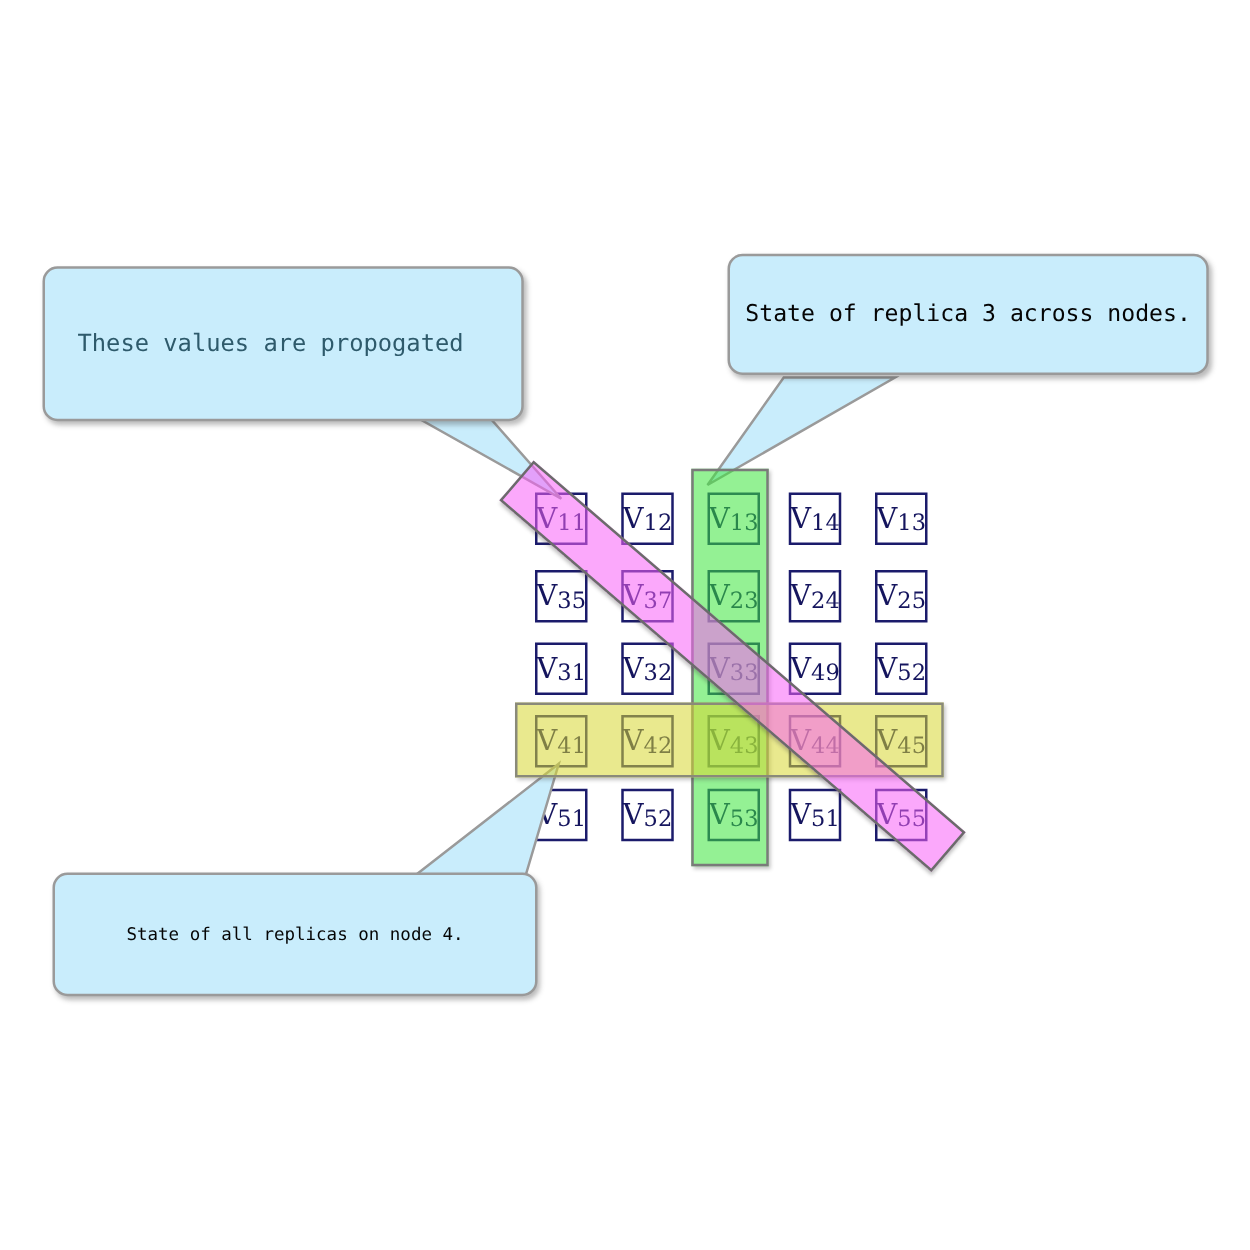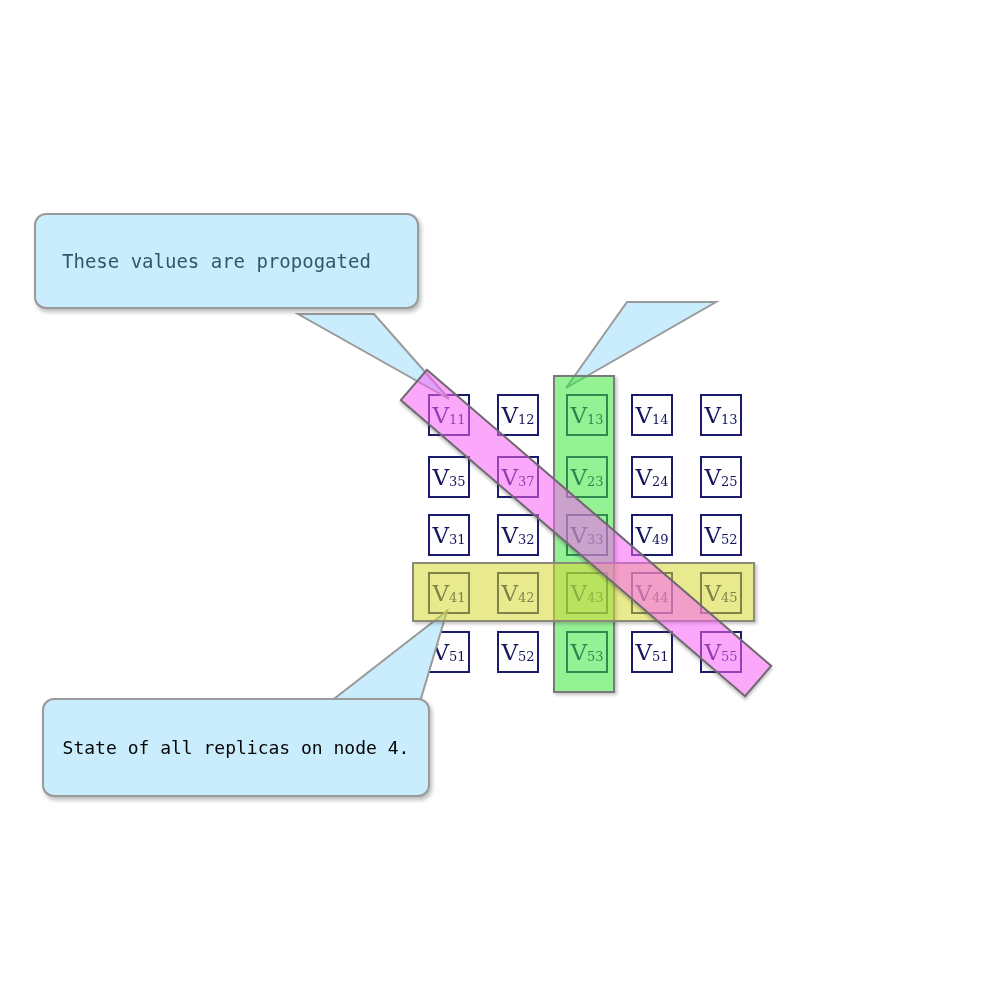--- a/index.html
+++ b/index.html
@@ -8,44 +8,44 @@
     font-family:"DejaVu Sans Mono", monospace;
   }
   
   .cell{
     position:absolute;width:42px;height:42px;box-sizing:border-box;
     border:2px solid #1b1b6b;background:#ffffff;
     display:flex;align-items:center;justify-content:center;
     font-family:"DejaVu Serif", serif;color:#15155e;z-index:1;
   }
   .cell .base{font-size:23px;line-height:1;}
-  .cell sub{font-size:13px;line-height:1;margin-left:0px;transform:translateY(4px);}
+  .cell sub{font-size:18px;line-height:1;margin-left:0px;transform:translateY(4px);}
   
   .band{position:absolute;box-sizing:border-box;z-index:3;}
   .band-green{left:553px;top:375px;width:62px;height:318px;border:2px solid #7a7a7a;
               box-shadow:2px 2px 3px rgba(60,60,60,0.30);}
   .band-yellow{left:412px;top:562px;width:343px;height:60px;border:2px solid #8a8a7a;
               box-shadow:2px 2px 3px rgba(60,60,60,0.30);}
   .band-pink{left:358px;top:512px;width:456px;height:42px;border:2px solid #6b6b6b;
               transform:rotate(40.7deg);transform-origin:center center;
               box-shadow:2px 2px 3px rgba(60,60,60,0.30);}
   
   .callout{
     position:absolute;box-sizing:border-box;z-index:4;
     background:#c9edfc;border:2px solid #9a9a9a;border-radius:12px;
     box-shadow:2px 3px 4px rgba(60,60,60,0.35);
     display:flex;flex-direction:column;justify-content:center;
   }
   .callout .line{display:block;white-space:pre;}
-  #callout-gossip{left:34px;top:213px;width:385px;height:96px;
+  #callout-gossip{left:34px;top:213px;width:385px;height:124px;
     padding-left:26px;color:#2e5a6b;font-size:19px;line-height:26px;text-align:left;}
   #callout-replica{left:582px;top:203px;width:385px;height:97px;
     color:#050505;font-size:18.5px;text-align:center;}
   #callout-node{left:42px;top:698px;width:388px;height:99px;
-    color:#050505;font-size:18px;text-align:center;}
+    color:#050505;font-size:14px;text-align:center;}
   
   #tails{position:absolute;left:0;top:0;z-index:2;}
 </style>
 </head>
 <body>
 
 <div class="stage">
 
   <div id="grid">
       <div class="cell" style="left: 428px; top: 394px;">
@@ -156,17 +156,20 @@
     <polygon points="330,702 420,702 447,611" fill="#c9edfc" stroke="#9a9a9a" stroke-width="2"></polygon>
   </svg>
 
   <div class="band band-green" id="band-green" style="background: rgba(60, 230, 60, 0.55);"></div>
   <div class="band band-yellow" id="band-yellow" style="background: rgba(215, 215, 50, 0.55);"></div>
   <div class="band band-pink" id="band-pink" style="background: rgba(248, 96, 248, 0.55);"></div>
 
   <div class="callout" id="callout-gossip">
     <span class="line">These values are propogated</span>
   </div>
+  <div class="callout" id="callout-replica">
+    <span class="line">State of replica 3 across nodes.</span>
+  </div>
   <div class="callout" id="callout-node">
     <span class="line">State of all replicas on node 4.</span>
   </div>
 
 </div>
 
 </body></html>

